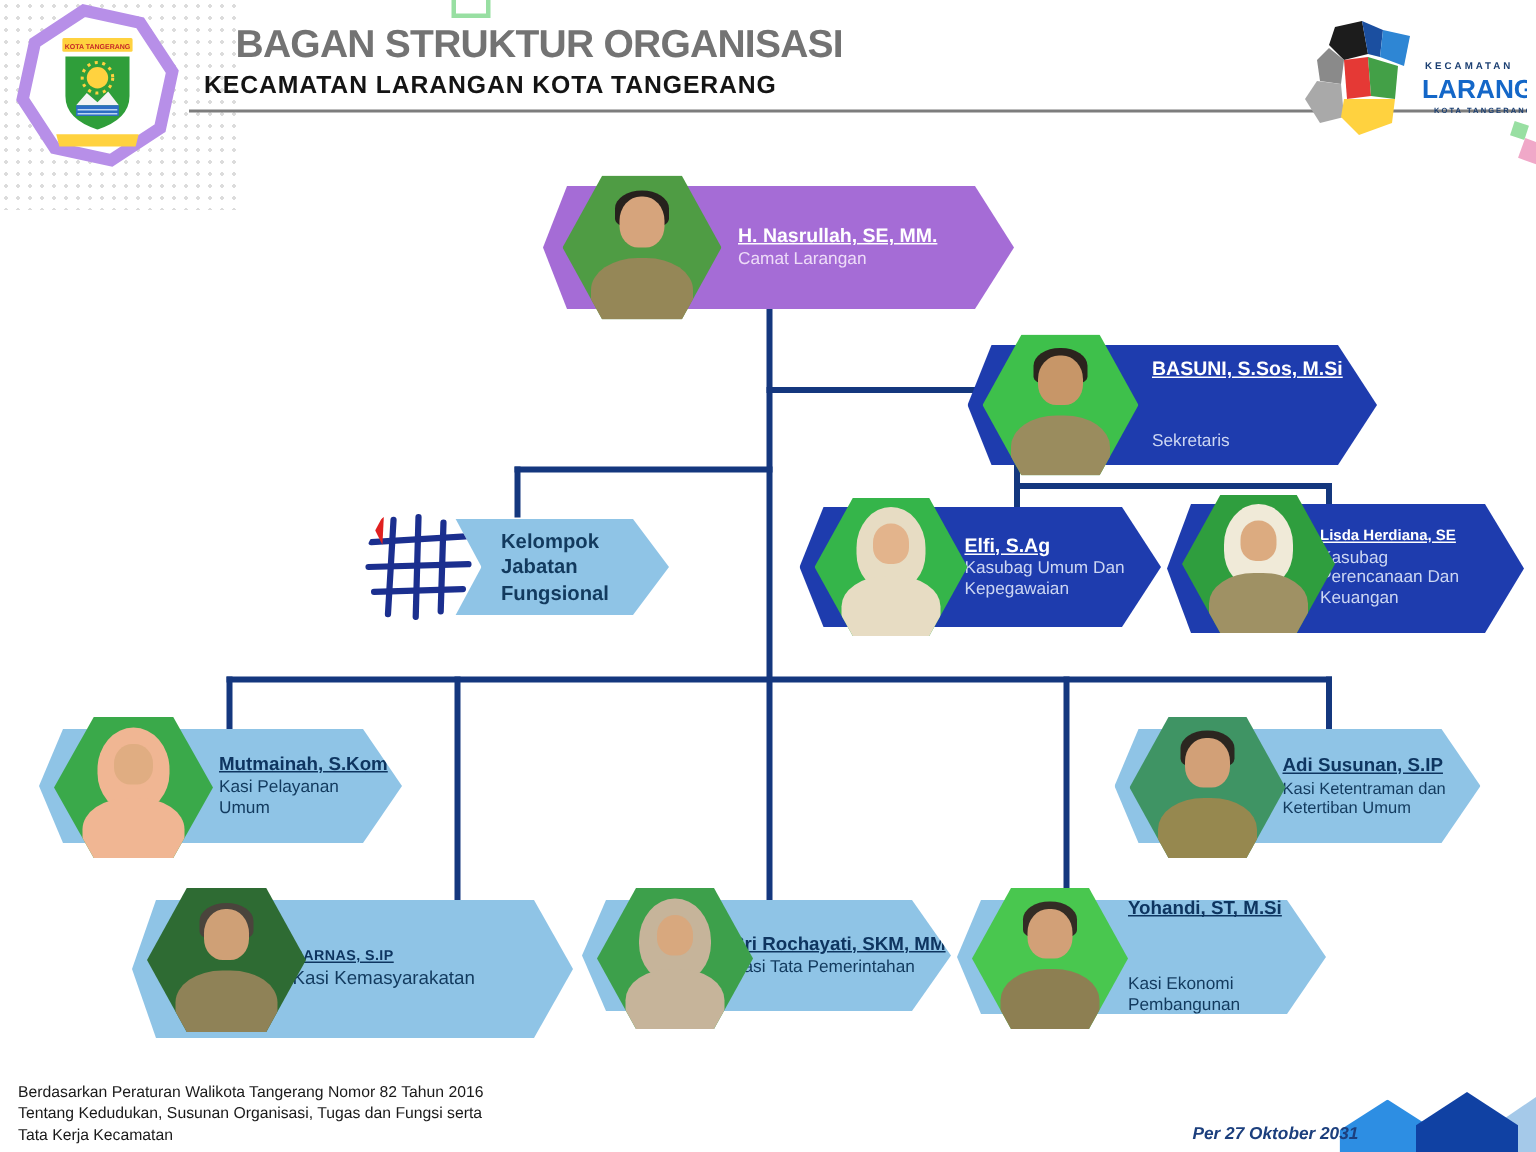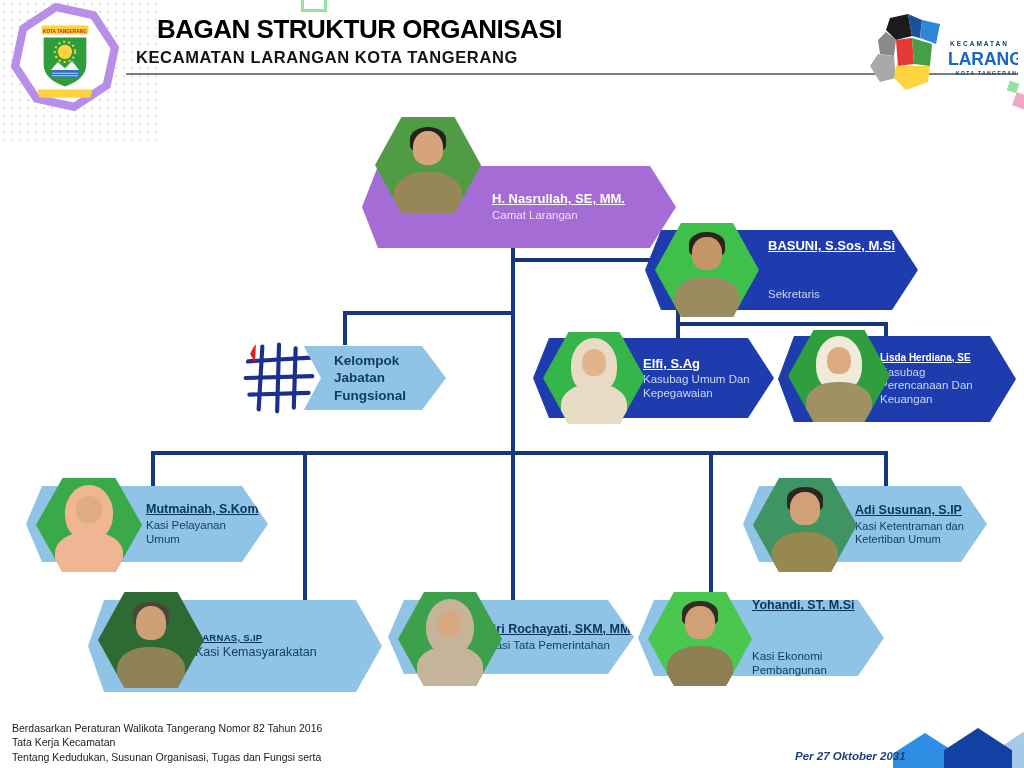--- a/index.html
+++ b/index.html
@@ -6,21 +6,21 @@
   .canvas{position:relative;width:1024px;height:768px;background:#ffffff;overflow:hidden;
           font-family:"Liberation Sans", sans-serif;}
 
   
   .dots{position:absolute;z-index:0;background-image:radial-gradient(#dcdcdc 1.2px, transparent 1.3px);
         background-size:8px 8px;}
   .deco-sq{position:absolute;z-index:0;}
 
   
   .seal-wrap{position:absolute;left:4px;top:2px;width:124px;height:116px;z-index:2;}
-  .page-title{position:absolute;left:157px;top:14px;font-size:26px;font-weight:800;color:#000000;
+  .page-title{position:absolute;left:157px;top:14px;font-size:26px;font-weight:800;color:#737373;
               letter-spacing:-0.5px;z-index:2;}
   .page-subtitle{position:absolute;left:136px;top:48px;font-size:16.5px;font-weight:700;color:#141414;
                  letter-spacing:0.6px;z-index:2;}
   .header-rule{position:absolute;left:126px;top:73px;width:892px;height:2px;background:#7d7d7d;z-index:1;}
   .district-logo{position:absolute;left:862px;top:8px;width:156px;height:92px;z-index:2;}
 
   
   .conn{position:absolute;background:#14377e;z-index:1;}
 
   
@@ -112,21 +112,21 @@
   <div class="conn" style="left:676px;top:308px;width:4px;height:18px;"></div>
   <div class="conn" style="left:676px;top:322px;width:212px;height:4px;"></div>
   <div class="conn" style="left:676px;top:322px;width:4px;height:20px;"></div>
   <div class="conn" style="left:884px;top:322px;width:4px;height:18px;"></div>
   <div class="conn" style="left:151px;top:451px;width:737px;height:4px;"></div>
   <div class="conn" style="left:151px;top:451px;width:4px;height:40px;"></div>
   <div class="conn" style="left:884px;top:451px;width:4px;height:40px;"></div>
   <div class="conn" style="left:303px;top:451px;width:4px;height:153px;"></div>
   <div class="conn" style="left:709px;top:451px;width:4px;height:153px;"></div>
 
-  <div class="node-body purple" style="left:362px;top:124px;width:314px;height:82px;padding-left:130px;padding-right:30px;box-sizing:border-box;margin-top:42px;">
+  <div class="node-body purple" style="left:362px;top:124px;width:314px;height:82px;padding-left:130px;padding-right:30px;box-sizing:border-box;">
     <div class="name">H. Nasrullah, SE, MM.</div>
     <div class="role">Camat Larangan</div>
   </div>
   <div class="hex-photo" style="left:375px;top:117px;width:106px;height:96px;--bg:#4f9c44;--skin:#d6a47c;--hair:#26211d;--shirt:#958757;">
     <i class="hair"></i>
       <i class="face"></i>
       <i class="shirt"></i>
   </div>
 
   <div class="node-body blue" style="left:645px;top:230px;width:273px;height:80px;padding-left:123px;padding-right:28px;box-sizing:border-box;gap:32px;">
@@ -221,22 +221,22 @@
     <div class="role">Kasi Ekonomi Pembangunan</div>
   </div>
   <div class="hex-photo" style="left:648px;top:592px;width:104px;height:94px;--bg:#49c74f;--skin:#d2a077;--hair:#332c25;--shirt:#8d7f52;">
     <i class="hair"></i>
       <i class="face"></i>
       <i class="shirt"></i>
   </div>
 
   <div class="legal">
     <div>Berdasarkan Peraturan Walikota Tangerang Nomor 82 Tahun 2016</div>
+    <div>Tentang Kedudukan, Susunan Organisasi, Tugas dan Fungsi serta</div>
     <div>Tata Kerja Kecamatan</div>
-    <div>Tentang Kedudukan, Susunan Organisasi, Tugas dan Fungsi serta</div>
   </div>
   <div class="date-note">Per 27 Oktober 2031</div>
 
   <div class="foot-hex" style="left:893px;top:733px;width:64px;height:76px;background:#2d8ee3;z-index:1;"></div>
   <div class="foot-hex" style="left:944px;top:728px;width:68px;height:82px;background:#1041a3;z-index:2;"></div>
   <div class="foot-hex" style="left:1000px;top:726px;width:64px;height:80px;background:#a5c9e9;z-index:1;"></div>
 
 </div>
 
 </body></html>

